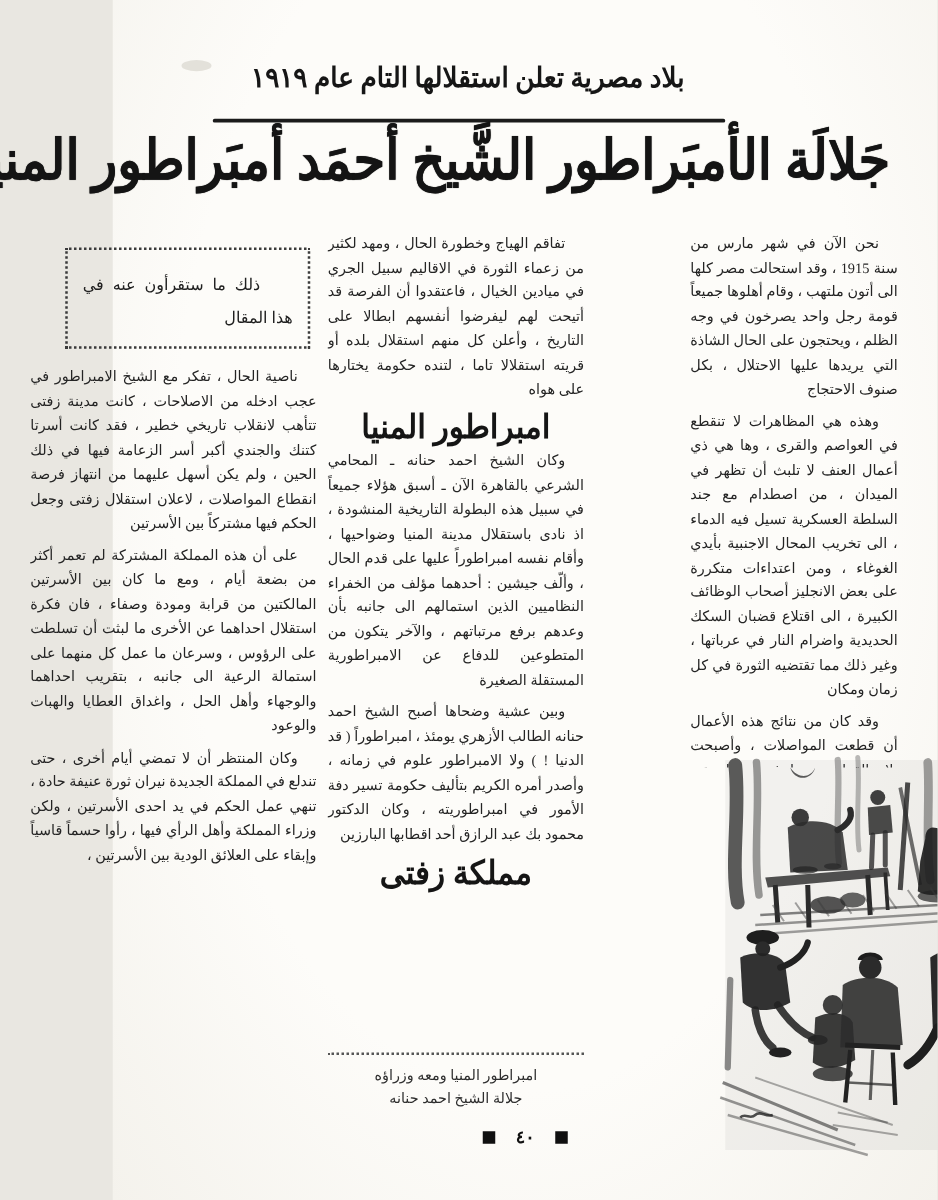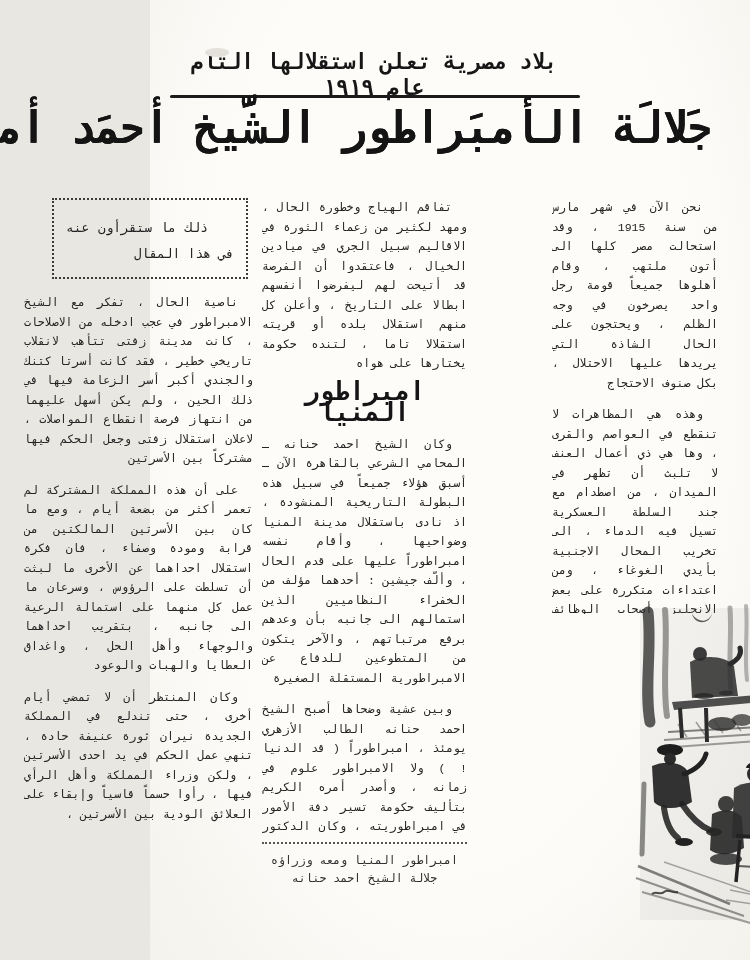--- a/index.html
+++ b/index.html
@@ -1,41 +1,41 @@
 <!DOCTYPE html>
 <html lang="ar" dir="rtl"><head>
 <meta charset="utf-8">
 <style>
   html,body{margin:0;padding:0;}
   body{width:750px;height:960px;overflow:hidden;background:#e9e7e1;}
   .page{
-    position:relative;width:600px;height:960px;
+    position:relative;width:660px;height:960px;
     background:radial-gradient(ellipse at 50% 40%, #fdfcf9 60%, #f4f2ec 100%);
     direction:rtl;
-    font-family:Liberation Mono, monospace;
+    font-family:Liberation Serif, serif;
     color:#1f1f1f;
   }
   .kicker{
     position:absolute;top:50px;right:172px;width:408px;
     text-align:center;font-size:21px;font-weight:bold;color:#161616;
     transform:scaleY(1.05);
   }
   .kicker-rule{position:absolute;top:95px;right:170px;width:410px;height:3px;background:#1b1b1b;border-radius:2px;}
   .headline{
     position:absolute;top:104px;right:38px;left:38px;
     text-align:center;font-size:41px;font-weight:bold;color:#141414;
     transform:scaleY(1.08);letter-spacing:-1px;
     text-shadow:0 0 0.6px #141414;
     white-space:nowrap;
   }
   .bodycol{
     position:absolute;text-align:justify;font-size:11.5px;line-height:19.5px;
     color:#242424;overflow:hidden;
   }
-  .bodycol p{margin:12px 0 6px 0;text-indent:15px;}
+  .bodycol p{margin:0 0 6px 0;text-indent:15px;}
   .col-right{top:186px;right:32px;width:166px;height:428px;}
   .col-middle{top:186px;right:283px;width:205px;height:652px;}
   .col-left{top:192px;right:497px;width:229px;height:700px;}
   .subheading{
     text-align:center;font-weight:bold;color:#151515;text-indent:0 !important;
     transform:scaleY(1.05);
   }
   .subheading.minya{font-size:25px;margin:10px 0 8px 0;}
   .subheading.zifta{font-size:25px;margin:12px 0 8px 0;}
   .intro-box{
@@ -184,18 +184,21 @@
       <path d="M4,262 L96,300" stroke="#333" stroke-width="2.5" opacity="0.6"></path>
       <path d="M2,274 L110,312" stroke="#333" stroke-width="2" opacity="0.5"></path>
       <path d="M8,288 L120,320" stroke="#333" stroke-width="2" opacity="0.45"></path>
       <path d="M30,258 L140,296" stroke="#333" stroke-width="1.5" opacity="0.4"></path>
       <path d="M96,286 l40,8 M92,296 l52,8" stroke="#333" stroke-width="1.5" opacity="0.4"></path>
 
       <path d="M18,290 c4,-4 8,2 12,-2 c4,-4 8,2 14,0" stroke="#222" stroke-width="2" fill="none" opacity="0.8"></path>
     </svg>
   </div>
 
+  <div class="page-number-row">
+    <span class="sq"></span><span class="num">٤٠</span><span class="sq"></span>
+  </div>
 
   <div class="artifact a1"></div>
   <div class="artifact a2"></div>
   <div class="artifact a3"></div>
 
 </div>
 
 </body></html>

